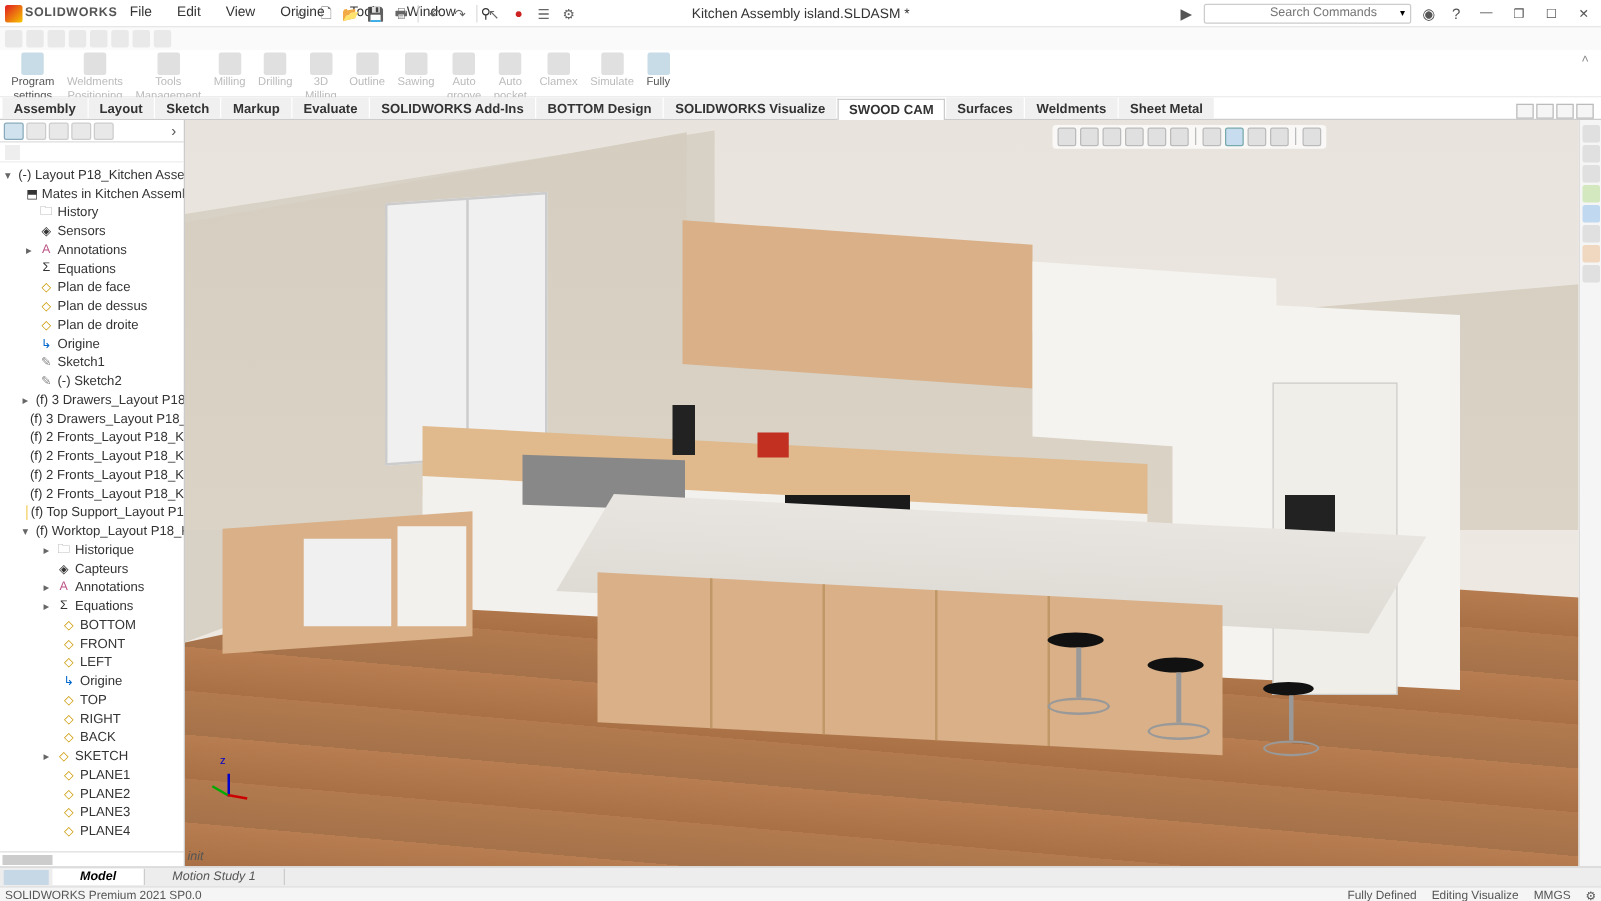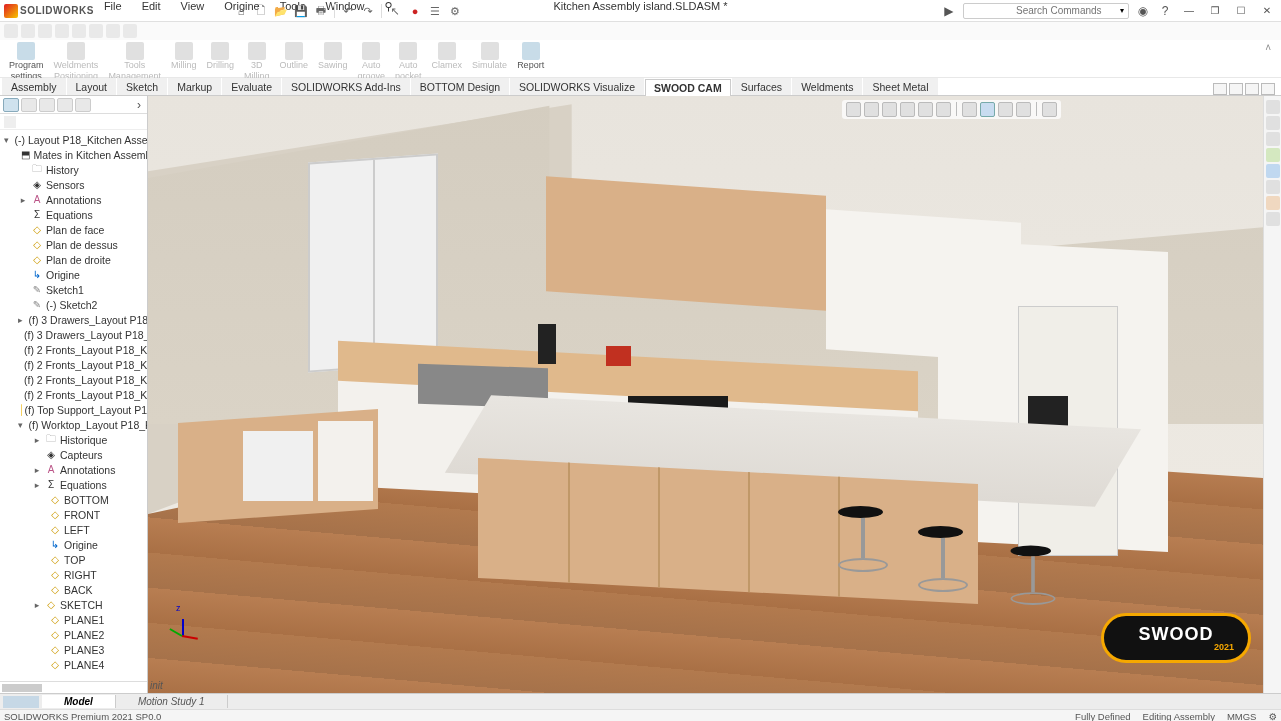--- a/index.html
+++ b/index.html
@@ -1,19 +1,19 @@
 <!DOCTYPE html>
 <html><head>
 <meta charset="utf-8">
 <style>
 * { margin: 0; padding: 0; box-sizing: border-box; font-family: "Segoe UI", Arial, sans-serif; }
 body { width: 1281px; height: 721px; background: #fff; overflow: hidden; font-size: 11px; }
 
 
-.titlebar { height: 22px; background: #fff; display: flex; padding: 0 4px; border-bottom: 1px solid #e0e0e0; }
+.titlebar { height: 22px; background: #fff; display: flex; align-items: center; padding: 0 4px; border-bottom: 1px solid #e0e0e0; }
 .logo { display: flex; align-items: center; gap: 2px; }
 .logo-ds { width: 14px; height: 14px; background: linear-gradient(135deg,#e01b22,#f7c600); border-radius: 2px; }
 .logo-text { font-size: 10px; font-weight: bold; color: #555; letter-spacing: 0.5px; }
 .menus { display: flex; gap: 20px; margin-left: 10px; font-size: 11px; color: #333; }
 .menus span { cursor: default; }
 .title-center { position: absolute; left: 50%; transform: translateX(-50%); font-size: 11px; color: #333; }
 .title-right { margin-left: auto; display: flex; align-items: center; gap: 6px; }
 .search-box { display: flex; align-items: center; border: 1px solid #ccc; border-radius: 2px; height: 16px; padding: 0 4px; gap: 4px; }
 .search-box input { border: none; outline: none; font-size: 10px; width: 100px; color: #888; margin-left: 48px; }
 .tb-icon { width: 16px; height: 16px; display: inline-flex; align-items: center; justify-content: center; font-size: 12px; color: #555; }
@@ -30,21 +30,21 @@
 
 
 .ribbon { height: 38px; background: #fff; display: flex; align-items: flex-start; padding: 2px 4px 0; gap: 0; border-bottom: 1px solid #e8e8e8; }
 .ribbon-item { display: flex; flex-direction: column; align-items: center; gap: 1px; padding: 0 5px; color: #bbb; font-size: 9px; line-height: 1.1; text-align:center; }
 .ribbon-item.active { color: #555; }
 .ribbon-icon { width: 18px; height: 18px; background: #e0e0e0; border-radius: 2px; }
 .ribbon-item.active .ribbon-icon { background: #c8dce8; }
 
 
 .tabs { height: 18px; background: #fff; display: flex; align-items: flex-end; padding: 0 2px; border-bottom: 1px solid #ccc; position: relative; }
-.tab { padding: 2px 8px; font-size: 10.5px; color: #333; border: 1px solid transparent; border-bottom: none; background: #f0f0f0; margin-right: 1px; }
+.tab { padding: 2px 8px; font-size: 10.5px; color: #333; border: 1px solid transparent; border-bottom: none; background: #f0f0f0; margin-right: 1px; font-weight: bold; }
 .tab.active { background: #fff; border-color: #ccc; font-weight: bold; position: relative; top: 1px; }
 .tabs-right { margin-left: auto; display: flex; gap: 2px; padding-right: 4px; }
 .tabs-right .wi { width: 14px; height: 12px; border: 1px solid #bbb; background: #f5f5f5; }
 
 
 .main { display: flex; height: 597px; position: relative; }
 
 
 .fm-pane { width: 148px; background: #fff; border-right: 1px solid #ccc; display: flex; flex-direction: column; position: relative; }
 .fm-tabs { height: 18px; display: flex; align-items: center; gap: 2px; padding: 0 3px; border-bottom: 1px solid #ddd; }
@@ -255,21 +255,21 @@
   <div class="ribbon-item">
     <div class="ribbon-icon"></div>
     <span>Clamex</span>
   </div>
   <div class="ribbon-item">
     <div class="ribbon-icon"></div>
     <span>Simulate</span>
   </div>
   <div class="ribbon-item active">
     <div class="ribbon-icon"></div>
-    <span>Report</span>
+    <span>Fully</span>
   </div>
   <span style="margin-left:auto; font-size:10px; color:#888; padding-right:6px;">˄</span>
 </div>
 
 <div class="tabs">
   <div class="tab">Assembly</div>
   <div class="tab">Layout</div>
   <div class="tab">Sketch</div>
   <div class="tab">Markup</div>
   <div class="tab">Evaluate</div>
@@ -544,34 +544,30 @@
       <div class="rs"></div>
     </div>
 
     <div class="triad">
       <div class="ax-z"></div>
       <div class="ax-x"></div>
       <div class="ax-y"></div>
     </div>
     <div class="init-label">init</div>
 
-    <div class="swood-badge">
-      <span class="b1">SWOOD</span>
-      <span class="b2">2021</span>
-    </div>
   </div>
 </div>
 
 <div class="bottom-tabs">
   <div class="status-pre"></div>
   <div class="btab active">Model</div>
   <div class="btab">Motion Study 1</div>
 </div>
 
 <div class="statusbar">
   <span>SOLIDWORKS Premium 2021 SP0.0</span>
   <div class="sr">
     <span>Fully Defined</span>
-    <span>Editing Assembly</span>
+    <span>Editing Visualize</span>
     <span>MMGS</span>
     <span>⚙</span>
   </div>
 </div>
 
 </body></html>

